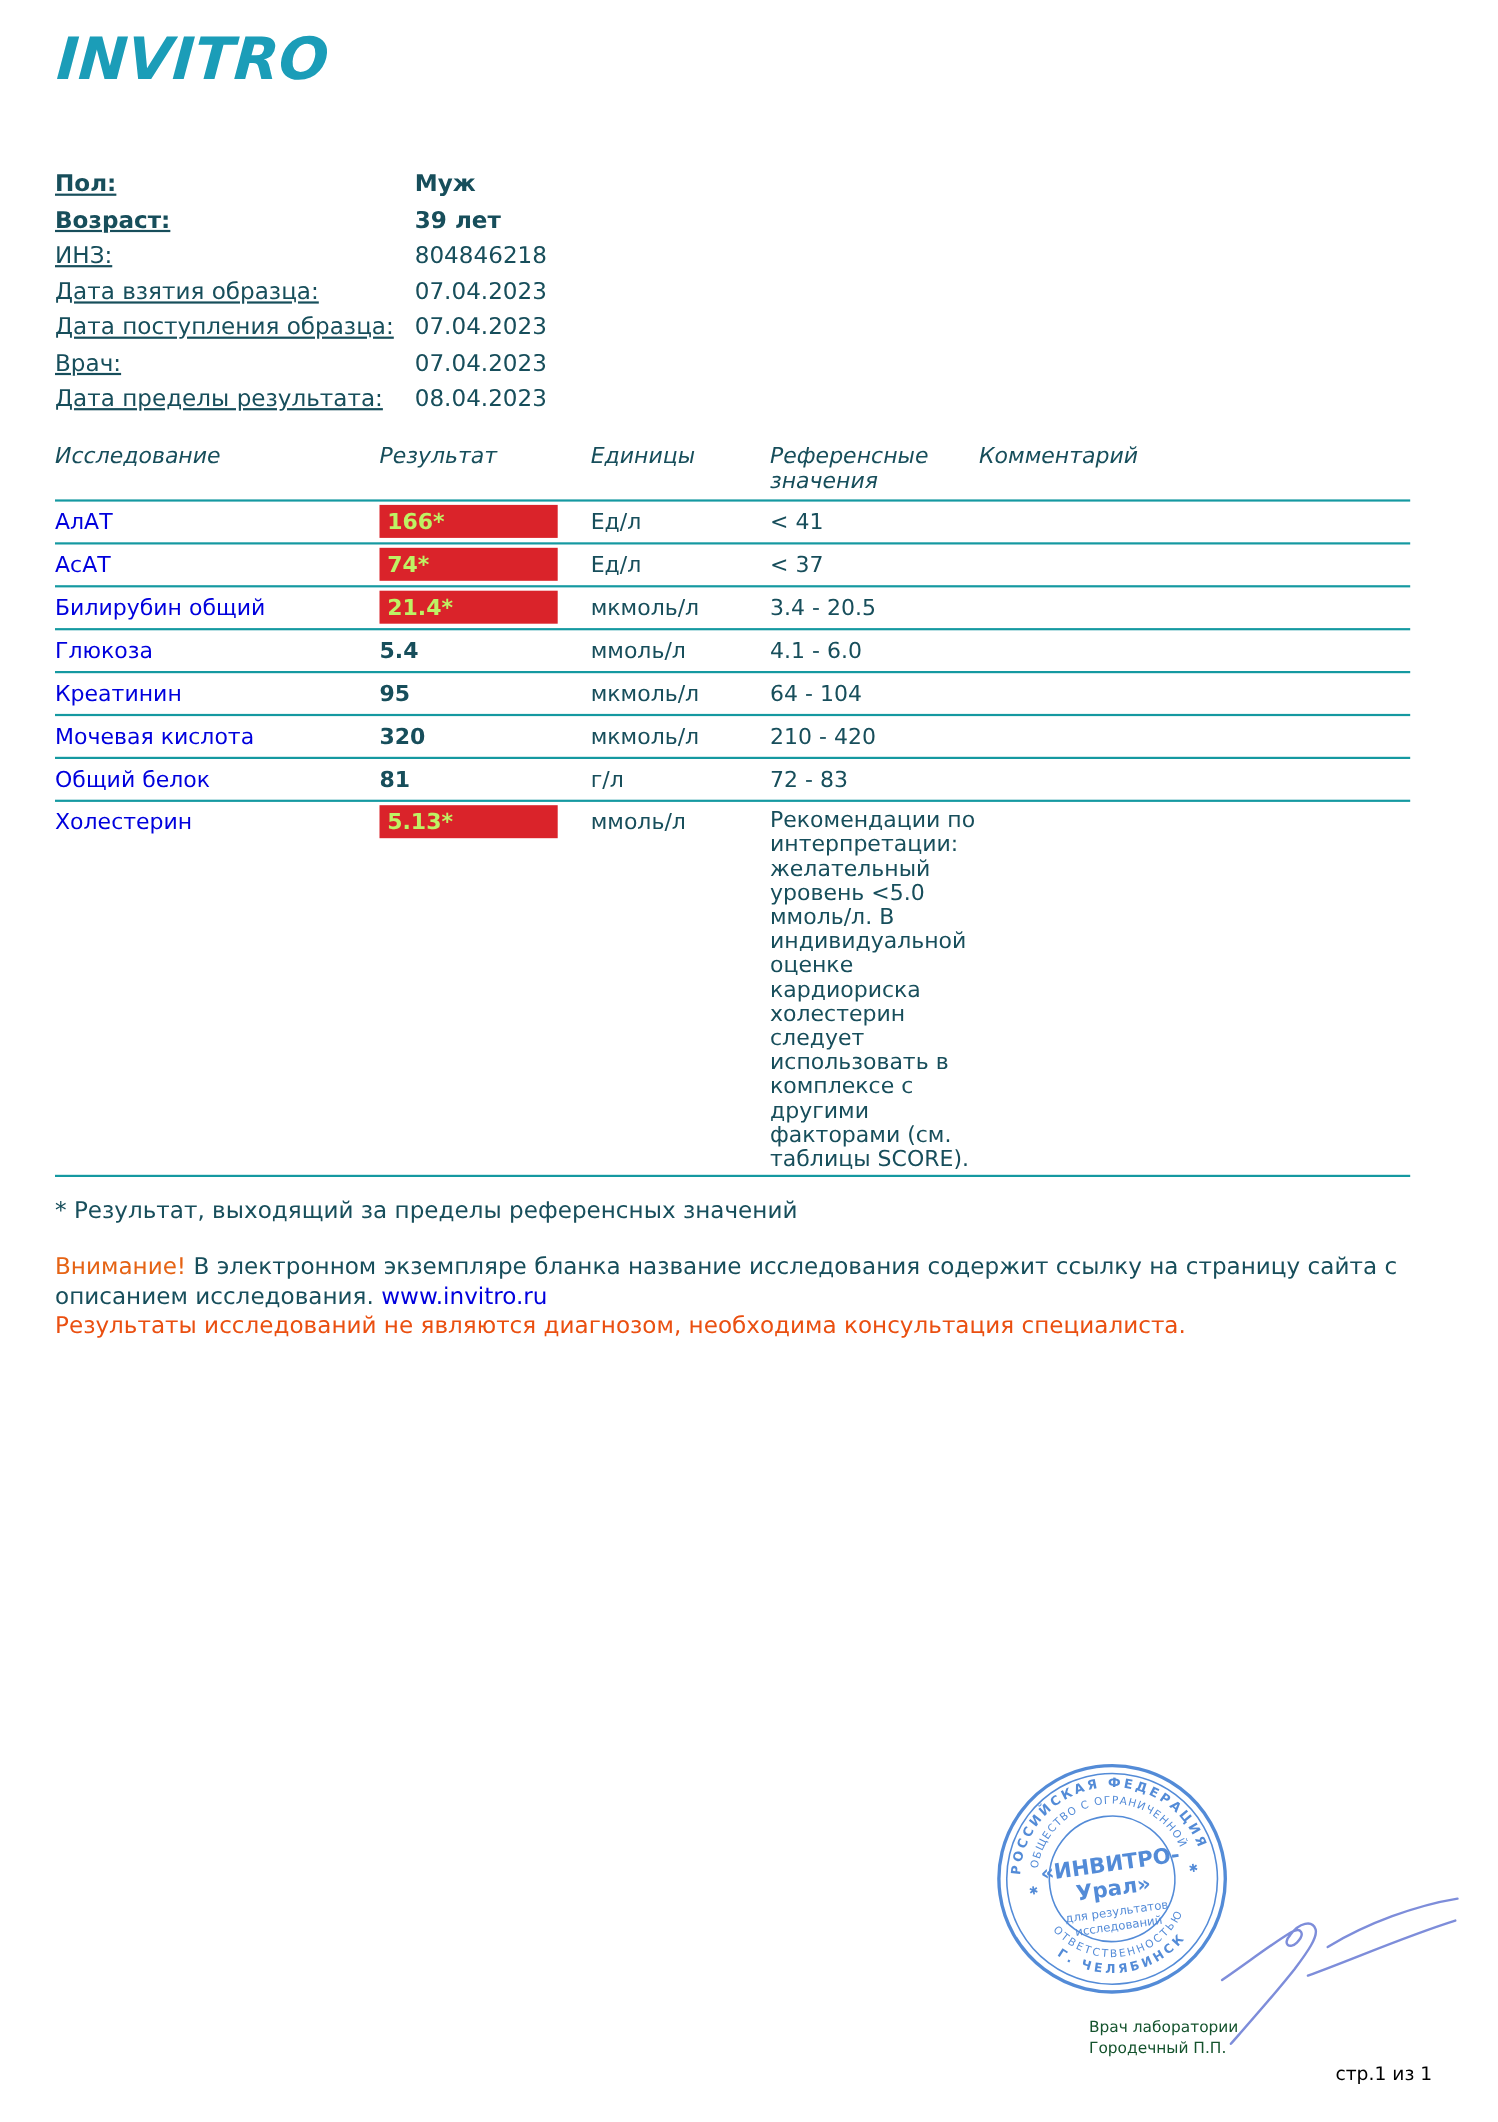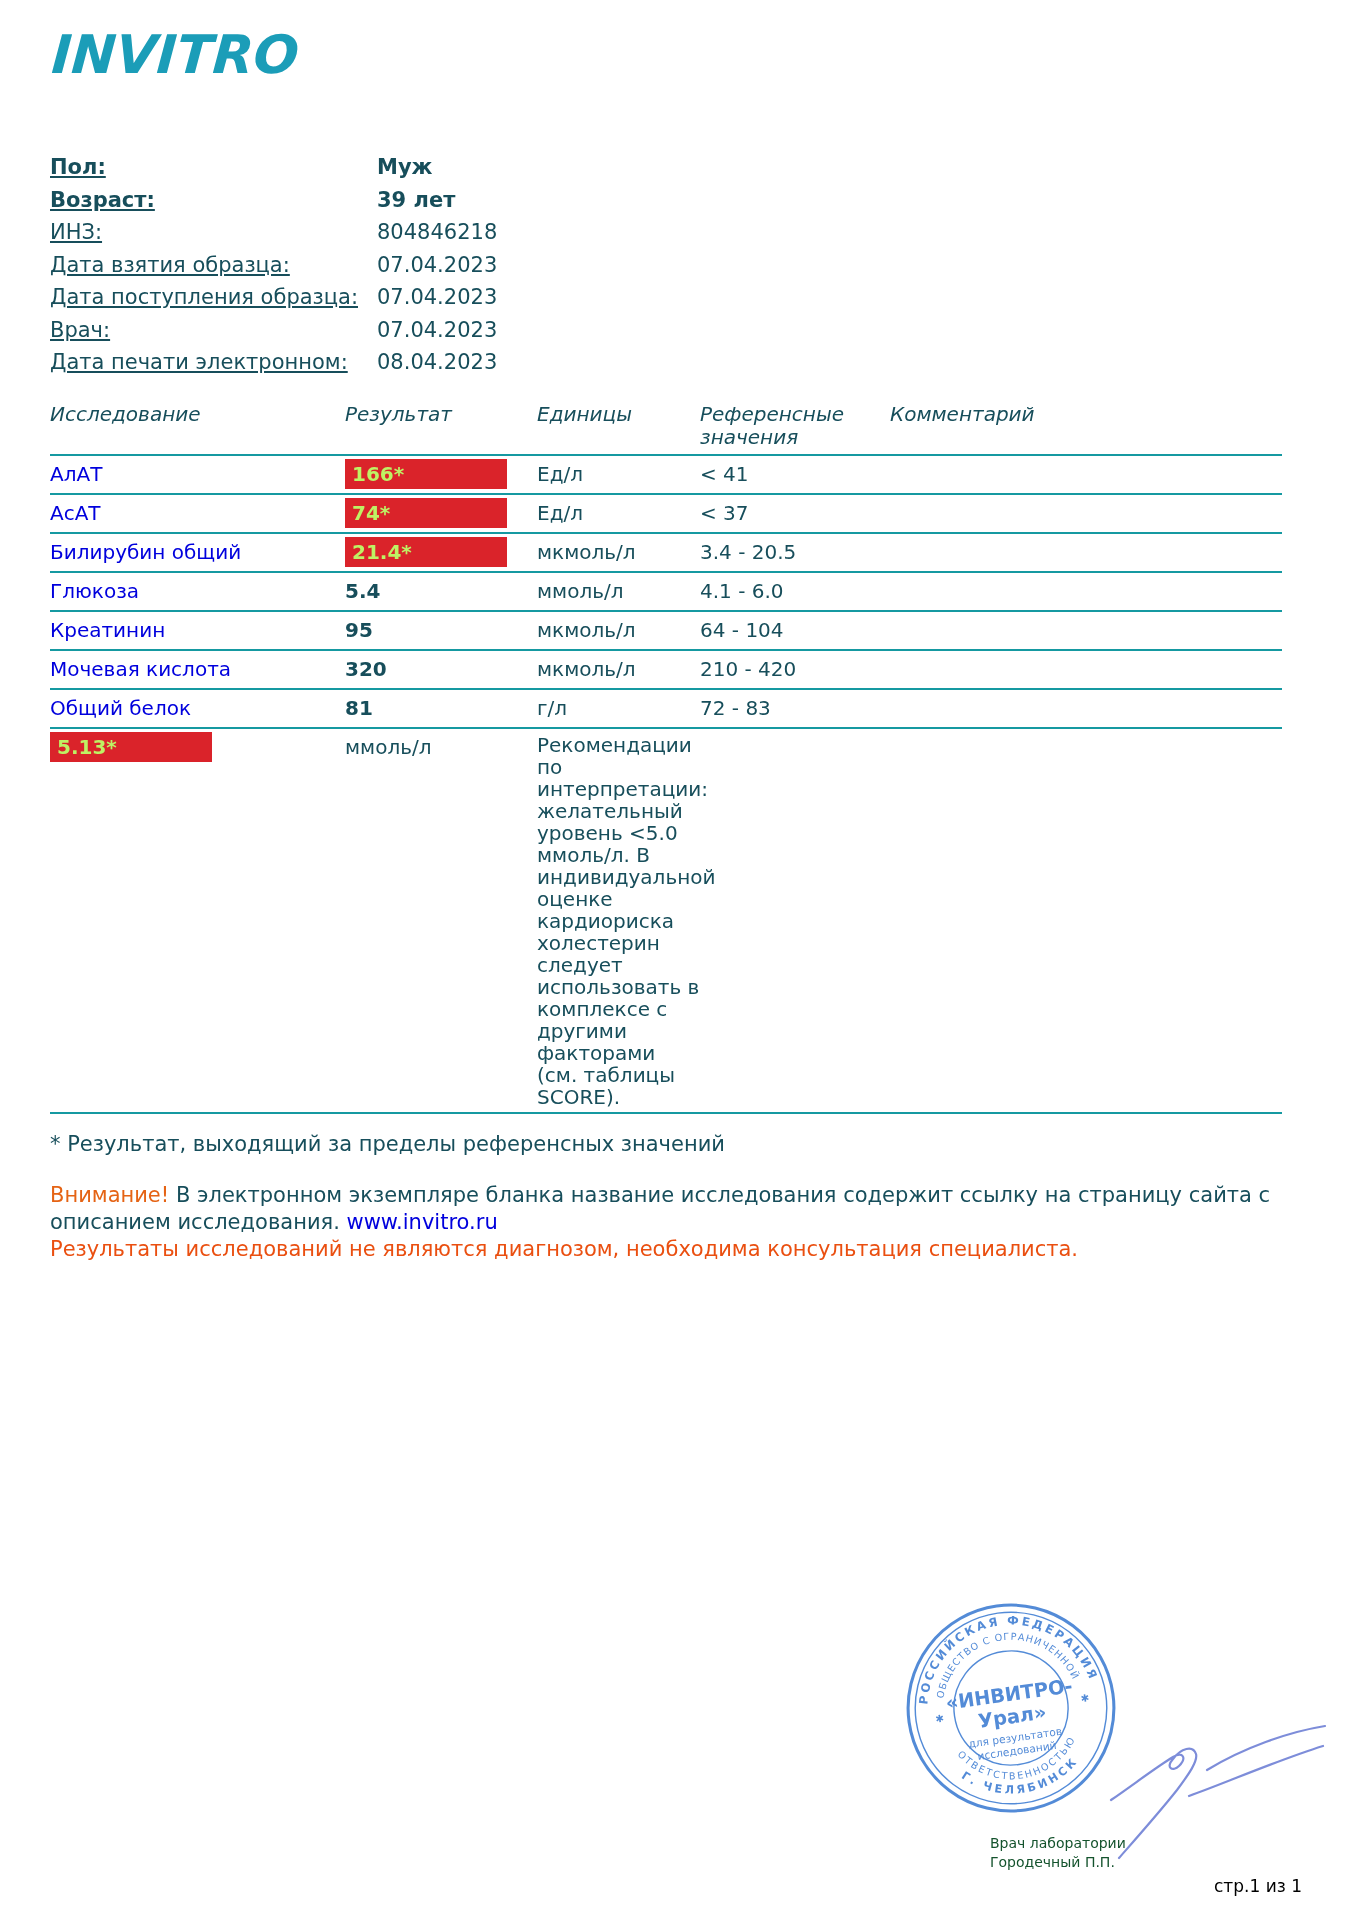--- a/index.html
+++ b/index.html
@@ -86,21 +86,21 @@
       </div>
       <div class="info-row">
         <span class="lbl">Дата поступления образца:</span>
         <span class="val">07.04.2023</span>
       </div>
       <div class="info-row">
         <span class="lbl">Врач:</span>
         <span class="val">07.04.2023</span>
       </div>
       <div class="info-row">
-        <span class="lbl">Дата печати электронном:</span>
+        <span class="lbl">Дата пределы результата:</span>
         <span class="val">08.04.2023</span>
       </div>
     </div>
 
     <div class="rtable">
       <div class="t-head">
         <div class="h">Исследование</div>
         <div class="h">Результат</div>
         <div class="h">Единицы</div>
         <div class="h">Референсные значения</div>
@@ -157,20 +157,21 @@
 
       <div class="t-row">
         <div><a class="test-link">Общий белок</a></div>
         <div><span class="result">81</span></div>
         <div class="units">г/л</div>
         <div class="refs">72 - 83</div>
         <div class="comment"></div>
       </div>
 
       <div class="t-row tall">
+        <div><a class="test-link">Холестерин</a></div>
         <div><span class="result flag">5.13*</span></div>
         <div class="units">ммоль/л</div>
         <div class="comment">Рекомендации по интерпретации: желательный уровень &lt;5.0 ммоль/л. В индивидуальной оценке кардиориска холестерин следует использовать в комплексе с другими факторами (см. таблицы SCORE).</div>
       </div>
     </div>
 
     <div class="footnote">* Результат, выходящий за пределы референсных значений</div>
 
     <div class="notices">
       <span class="orange">Внимание!</span><span> В электронном экземпляре бланка название исследования содержит ссылку на страницу сайта с описанием исследования. </span><a class="link-blue">www.invitro.ru</a>

